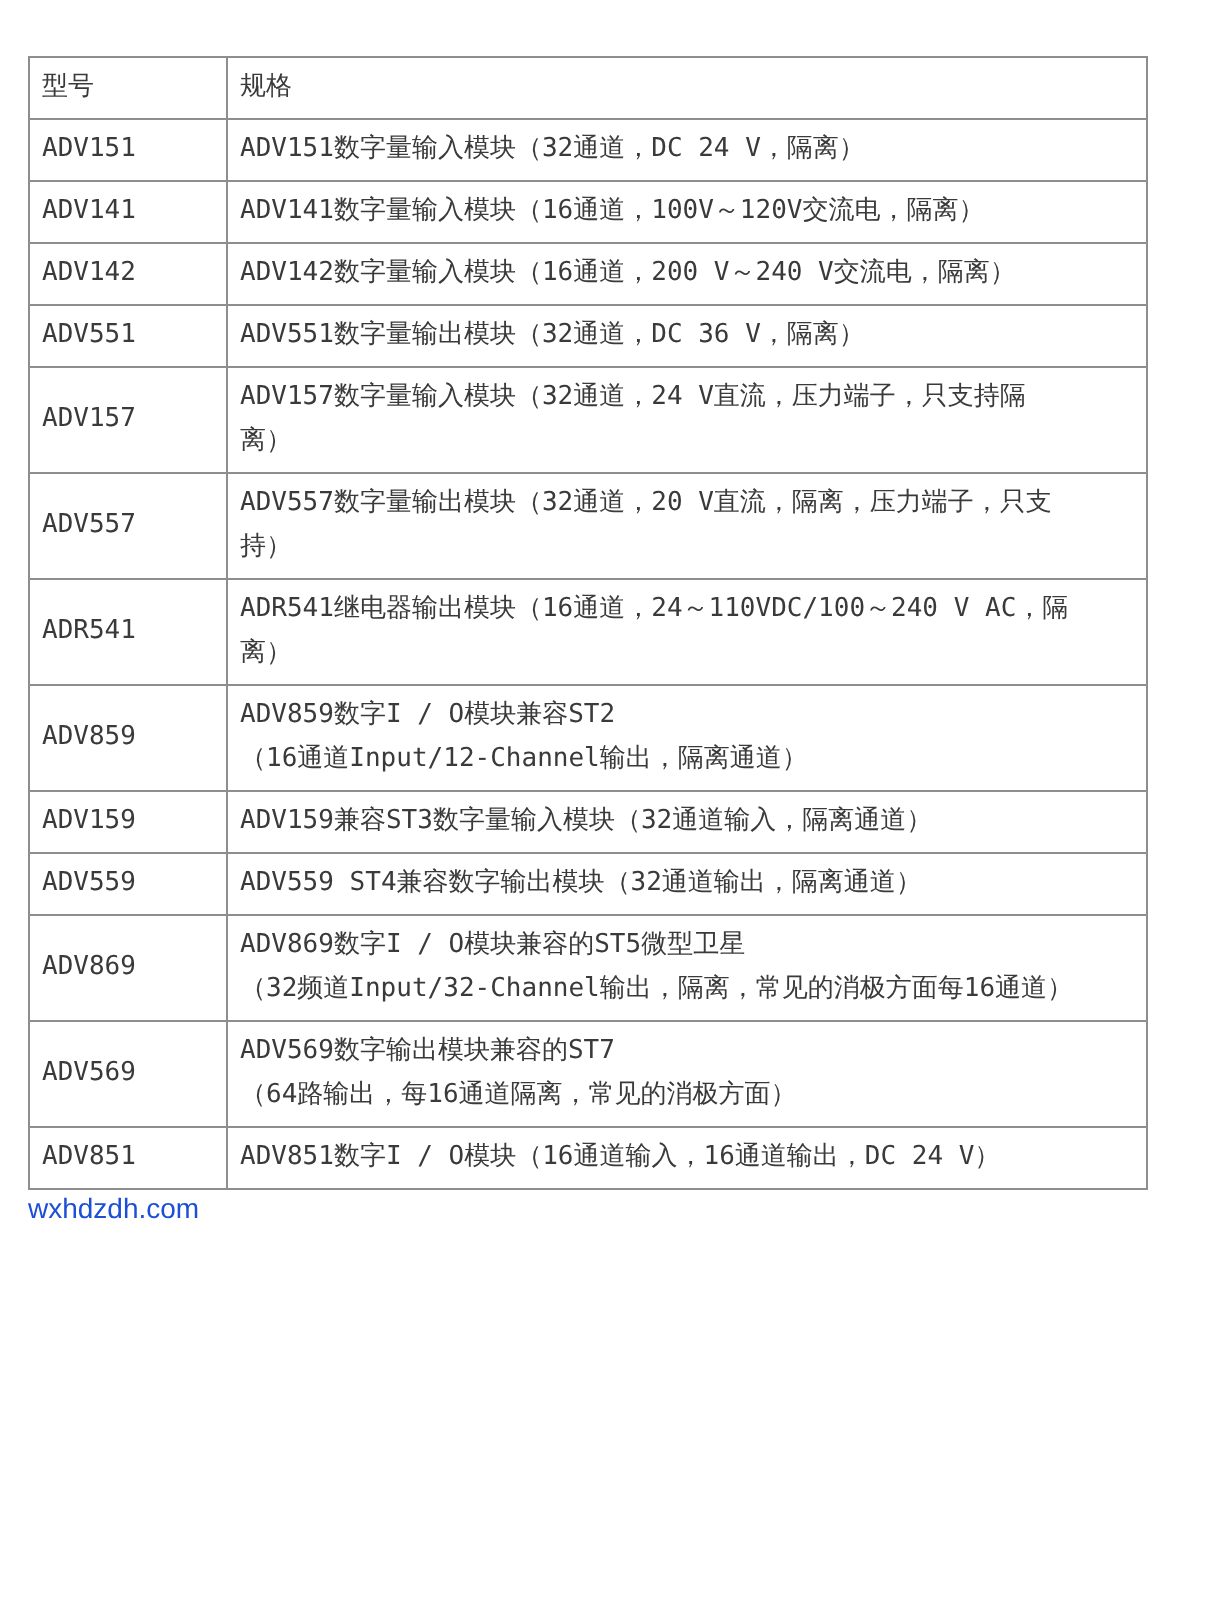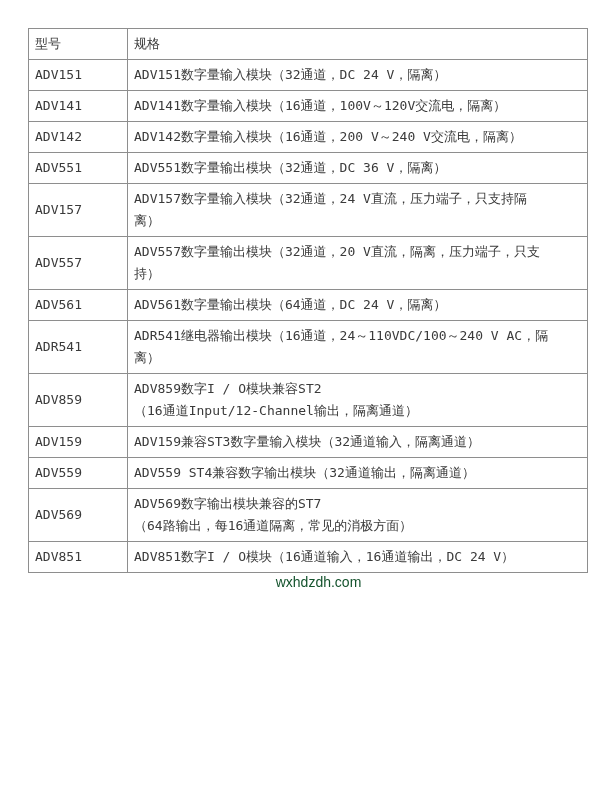--- a/index.html
+++ b/index.html
@@ -6,21 +6,21 @@
     margin: 0;
     padding: 0;
     background: #ffffff;
     width: 607px;
     height: 800px;
     overflow: hidden;
     font-family: "DejaVu Sans Mono", "Liberation Mono", monospace;
     color: #3a3a3a;
   }
   .page {
-    padding: 28px 0 0 28px;
+    padding: 28px 0 0 14px;
     box-sizing: border-box;
   }
   table.spec-table {
     border-collapse: collapse;
     width: 559px;
     table-layout: fixed;
   }
   table.spec-table col.c-model { width: 99px; }
   table.spec-table col.c-spec  { width: 460px; }
   table.spec-table th,
@@ -33,24 +33,24 @@
     line-height: 22px;
     padding: 4px 4px 4px 6px;
     box-sizing: border-box;
     overflow: hidden;
   }
   td.spec, th.spec {
     white-space: pre-line;
   }
   .watermark {
     width: 581px;
-    text-align: center;
+    text-align: left;
     font-family: "Liberation Sans", "DejaVu Sans", sans-serif;
     font-size: 14px;
-    color: #14532d;
+    color: #1d4ed8;
     margin-top: 1px;
   }
 </style>
 </head>
 <body>
 
 <div class="page">
   <table class="spec-table">
     <colgroup>
       <col class="c-model">
@@ -83,42 +83,43 @@
         <td class="model">ADV157</td>
         <td class="spec">ADV157数字量输入模块（32通道，24 V直流，压力端子，只支持隔
 离）</td>
       </tr>
       <tr>
         <td class="model">ADV557</td>
         <td class="spec">ADV557数字量输出模块（32通道，20 V直流，隔离，压力端子，只支
 持）</td>
       </tr>
       <tr>
-        <td class="model">ADV561</td>
-        <td class="spec">ADV561数字量输出模块（64通道，DC 24 V，隔离）</td>
-      </tr>
-      <tr>
         <td class="model">ADR541</td>
         <td class="spec">ADR541继电器输出模块（16通道，24～110VDC/100～240 V AC，隔
 离）</td>
       </tr>
       <tr>
         <td class="model">ADV859</td>
         <td class="spec">ADV859数字I / O模块兼容ST2
 （16通道Input/12-Channel输出，隔离通道）</td>
       </tr>
       <tr>
         <td class="model">ADV159</td>
         <td class="spec">ADV159兼容ST3数字量输入模块（32通道输入，隔离通道）</td>
       </tr>
       <tr>
         <td class="model">ADV559</td>
         <td class="spec">ADV559 ST4兼容数字输出模块（32通道输出，隔离通道）</td>
       </tr>
       <tr>
+        <td class="model">ADV869</td>
+        <td class="spec">ADV869数字I / O模块兼容的ST5微型卫星
+（32频道Input/32-Channel输出，隔离，常见的消极方面每16通道）</td>
+      </tr>
+      <tr>
         <td class="model">ADV569</td>
         <td class="spec">ADV569数字输出模块兼容的ST7
 （64路输出，每16通道隔离，常见的消极方面）</td>
       </tr>
       <tr>
         <td class="model">ADV851</td>
         <td class="spec">ADV851数字I / O模块（16通道输入，16通道输出，DC 24 V）</td>
       </tr>
     </tbody>
   </table>

